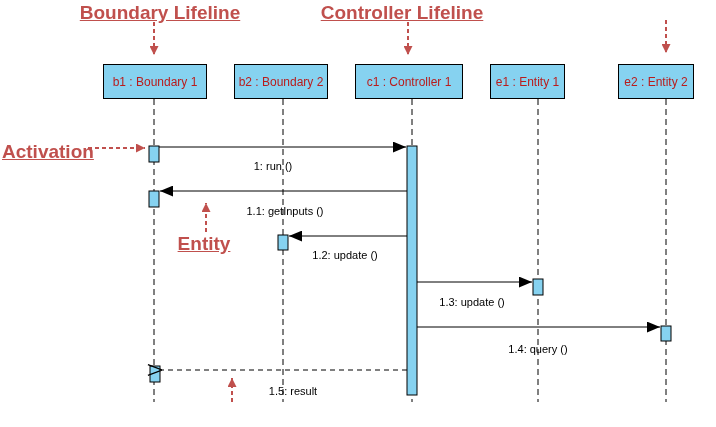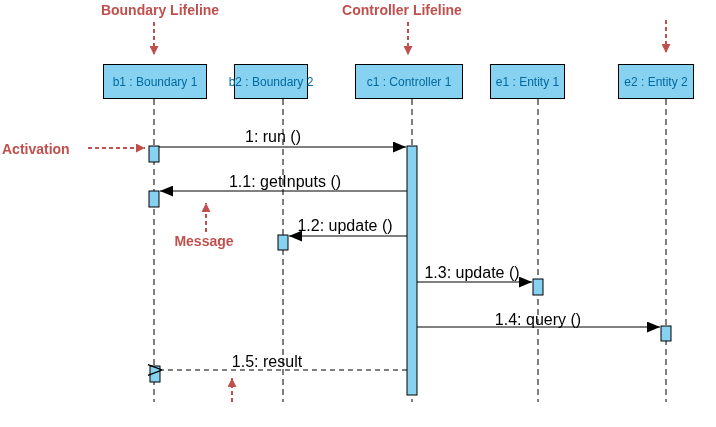--- a/index.html
+++ b/index.html
@@ -11,30 +11,31 @@
   html,body{margin:0;padding:0;background:#ffffff;}
   .canvas{
     position:relative;width:716px;height:427px;background:#ffffff;
     font-family:"Liberation Sans",sans-serif;overflow:hidden;
   }
   .canvas svg{position:absolute;left:0;top:0;}
   .head-box{
     position:absolute;height:35px;box-sizing:border-box;
     background:var(--shape-fill);border:1px solid var(--shape-border);
     display:flex;align-items:center;justify-content:center;
-    font-size:12px;color:#0369a1;white-space:nowrap;
+    font-size:12px;color:#b91c1c;white-space:nowrap;
   }
   .msg-label{
     position:absolute;transform:translateX(-50%);
-    font-size:16px;color:#000;white-space:nowrap;
+    font-size:11px;color:#000;white-space:nowrap;margin-top:32px;
   }
   .annotation{
     position:absolute;transform:translateX(-50%);
-    font-weight:bold;font-size:14px;color:var(--annotation);white-space:nowrap;
+    font-weight:bold;font-size:19px;color:var(--annotation);white-space:nowrap;
     letter-spacing:0px;
+    text-decoration:underline;
   }
   .annotation.no-center{transform:none;}
   .ll{stroke:var(--line-color);stroke-width:1;stroke-dasharray:6 4;fill:none;}
   .msg{stroke:var(--line-color);stroke-width:1;fill:none;}
   .msg.return{stroke-dasharray:5 4;}
   .act{fill:var(--shape-fill);stroke:var(--shape-border);stroke-width:1;}
   .red-arrow{stroke:var(--annotation);stroke-width:2;stroke-dasharray:4 3;fill:none;}
 </style>
 </head>
 <body>
@@ -77,30 +78,30 @@
 
     <line class="red-arrow" x1="154" y1="22" x2="154" y2="55" marker-end="url(#mRed)"></line>
     <line class="red-arrow" x1="408" y1="22" x2="408" y2="55" marker-end="url(#mRed)"></line>
     <line class="red-arrow" x1="666" y1="20" x2="666" y2="53" marker-end="url(#mRed)"></line>
     <line class="red-arrow" x1="88" y1="148" x2="145" y2="148" marker-end="url(#mRed)"></line>
     <line class="red-arrow" x1="206" y1="232" x2="206" y2="203" marker-end="url(#mRed)"></line>
     <line class="red-arrow" x1="232" y1="402" x2="232" y2="378" marker-end="url(#mRed)"></line>
   </svg>
 
   <div class="head-box" style="left:103px;top:64px;width:104px">b1 : Boundary 1</div>
-  <div class="head-box" style="left:234px;top:64px;width:74px">b2 : Boundary 2</div>
+  <div class="head-box" style="left:234px;top:64px;width:94px">b2 : Boundary 2</div>
   <div class="head-box" style="left:355px;top:64px;width:108px">c1 : Controller 1</div>
   <div class="head-box" style="left:490px;top:64px;width:75px">e1 : Entity 1</div>
   <div class="head-box" style="left:618px;top:64px;width:76px">e2 : Entity 2</div>
 
   <div class="msg-label" style="left:273px;top:128px">1: run ()</div>
   <div class="msg-label" style="left:285px;top:173px">1.1: getInputs ()</div>
   <div class="msg-label" style="left:345px;top:217px">1.2: update ()</div>
   <div class="msg-label" style="left:472px;top:264px">1.3: update ()</div>
   <div class="msg-label" style="left:538px;top:311px">1.4: query ()</div>
-  <div class="msg-label" style="left:267px;top:353px">1.5: result</div>
+  <div class="msg-label" style="left:293px;top:353px">1.5: result</div>
 
   <div class="annotation" style="left:160px;top:2px">Boundary Lifeline</div>
   <div class="annotation" style="left:402px;top:2px">Controller Lifeline</div>
   <div class="annotation no-center" style="left:2px;top:141px">Activation</div>
-  <div class="annotation" style="left:204px;top:233px">Message</div>
+  <div class="annotation" style="left:204px;top:233px">Entity</div>
 
 </div>
 
 </body></html>

